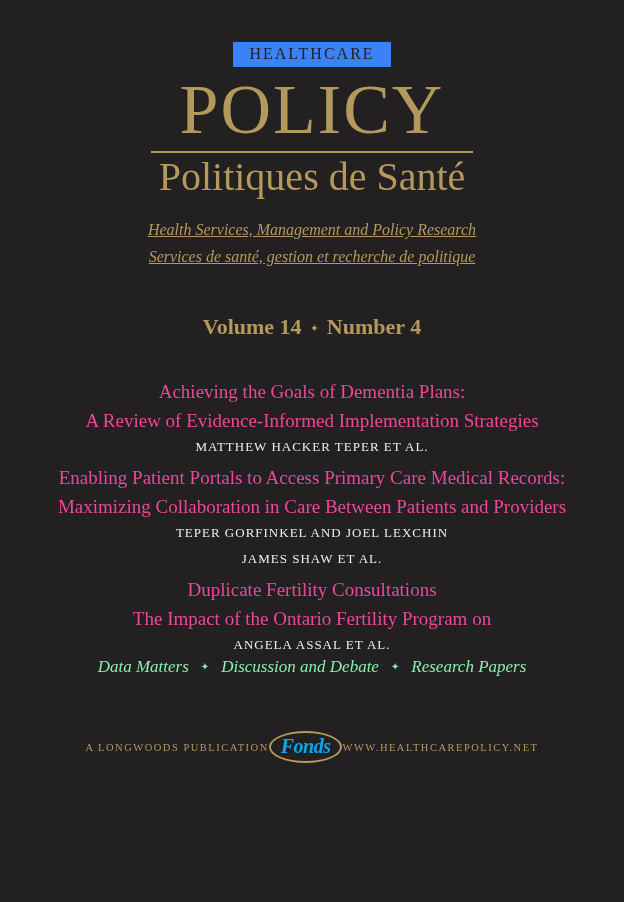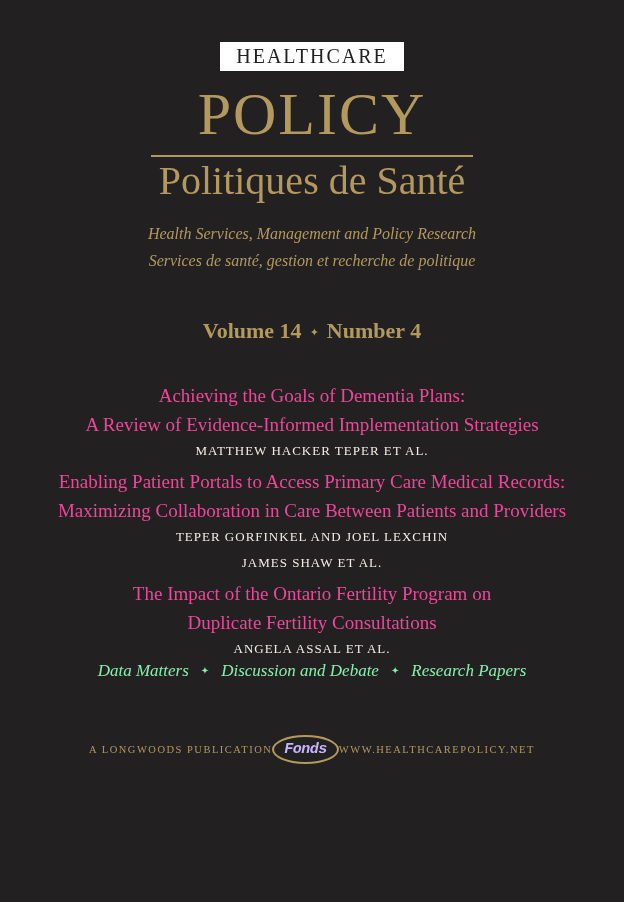--- a/index.html
+++ b/index.html
@@ -15,31 +15,31 @@
     background: #232021;
     color: #f1eee8;
     font-family: "Liberation Serif", "DejaVu Serif", serif;
     text-align: center;
     overflow: hidden;
   }
   
   .banner {
     display: inline-block;
     margin-top: 42px;
-    background: #ffffff;
+    background: #3b82f6;
     color: #232021;
-    font-size: 20px;
+    font-size: 16px;
     letter-spacing: 2px;
     padding: 4px 16px 5px;
     line-height: 1;
   }
   .journal-title {
     margin: 0;
     margin-top: 6px;
-    font-size: 60px;
+    font-size: 70px;
     line-height: 74px;
     font-weight: normal;
     letter-spacing: 2px;
     color: #b3995e;
   }
   .title-rule {
     width: 322px;
     height: 2px;
     margin: 4px auto 0;
     background: #b3995e;
@@ -52,20 +52,21 @@
     line-height: 1.1;
     font-weight: normal;
     color: #b3995e;
   }
   .taglines {
     margin: 17px 0 0;
     font-style: italic;
     font-size: 16px;
     line-height: 27px;
     color: #b3995e;
+    text-decoration: underline;
   }
   .tagline-line { display: block; }
   .issue-line {
     margin: 44px 0 0;
     font-size: 22px;
     line-height: 26px;
     font-weight: bold;
     color: #b3995e;
   }
   .sep {
@@ -118,26 +119,25 @@
     padding-top: 2px;
   }
   .fonds-logo {
     display: inline-block;
     border: 2px solid #b3995e;
     border-radius: 50%;
     padding: 3px 10px 5px;
     line-height: 1;
   }
   .fonds-logo-text {
-    font-size: 15px;
+    font-size: 20px;
     font-weight: bold;
     font-style: italic;
     letter-spacing: -0.5px;
-    color: #c4b5fd;
-    font-family: Liberation Mono, monospace;
+    color: #0ea5e9;
   }
 </style>
 </head>
 <body>
 
 <div class="cover">
 
   <div class="banner">
     <span>HEALTHCARE</span>
   </div>
@@ -174,22 +174,22 @@
       </p>
       <p class="article-authors">TEPER GORFINKEL AND JOEL LEXCHIN</p>
     </article>
 
     <article class="article">
       <p class="article-authors">JAMES SHAW ET AL.</p>
     </article>
 
     <article class="article">
       <p class="article-title">
+        <span class="title-line">Duplicate Fertility Consultations</span>
         <span class="title-line">The Impact of the Ontario Fertility Program on</span>
-        <span class="title-line">Duplicate Fertility Consultations</span>
       </p>
       <p class="article-authors">ANGELA ASSAL ET AL.</p>
     </article>
 
   </section>
 
   <p class="sections">
     <span>Data Matters</span><span class="sep">✦</span><span>Discussion and Debate</span><span class="sep">✦</span><span>Research Papers</span>
   </p>
 

